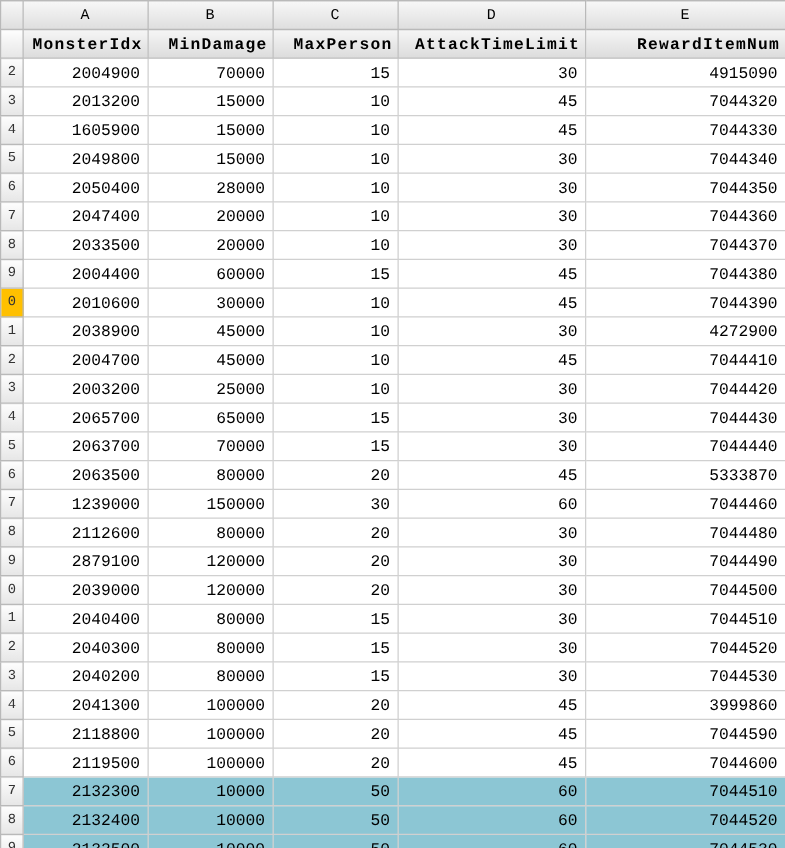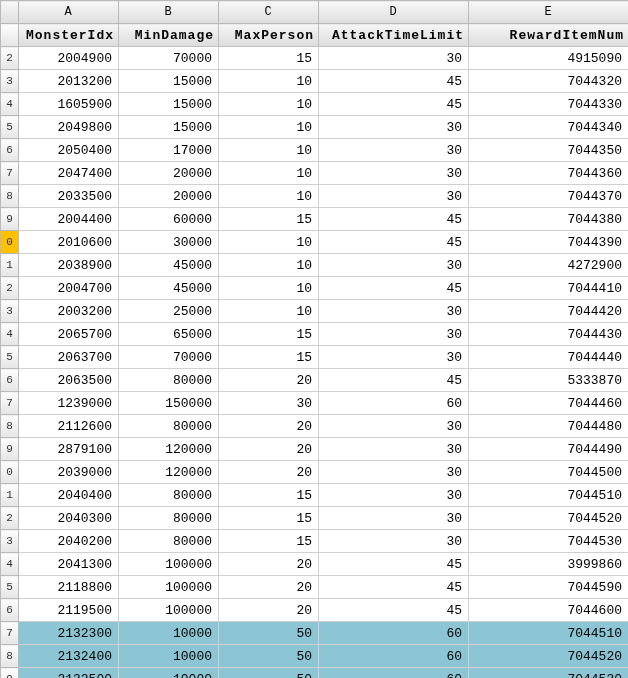--- a/index.html
+++ b/index.html
@@ -138,21 +138,21 @@
         <th class="rowh">5</th>
         <td class="cell">2049800</td>
         <td class="cell">15000</td>
         <td class="cell">10</td>
         <td class="cell">30</td>
         <td class="cell">7044340</td>
       </tr>
       <tr>
         <th class="rowh">6</th>
         <td class="cell">2050400</td>
-        <td class="cell">17000</td>
+        <td class="cell">28000</td>
         <td class="cell">10</td>
         <td class="cell">30</td>
         <td class="cell">7044350</td>
       </tr>
       <tr>
         <th class="rowh">7</th>
         <td class="cell">2047400</td>
         <td class="cell">20000</td>
         <td class="cell">10</td>
         <td class="cell">30</td>

